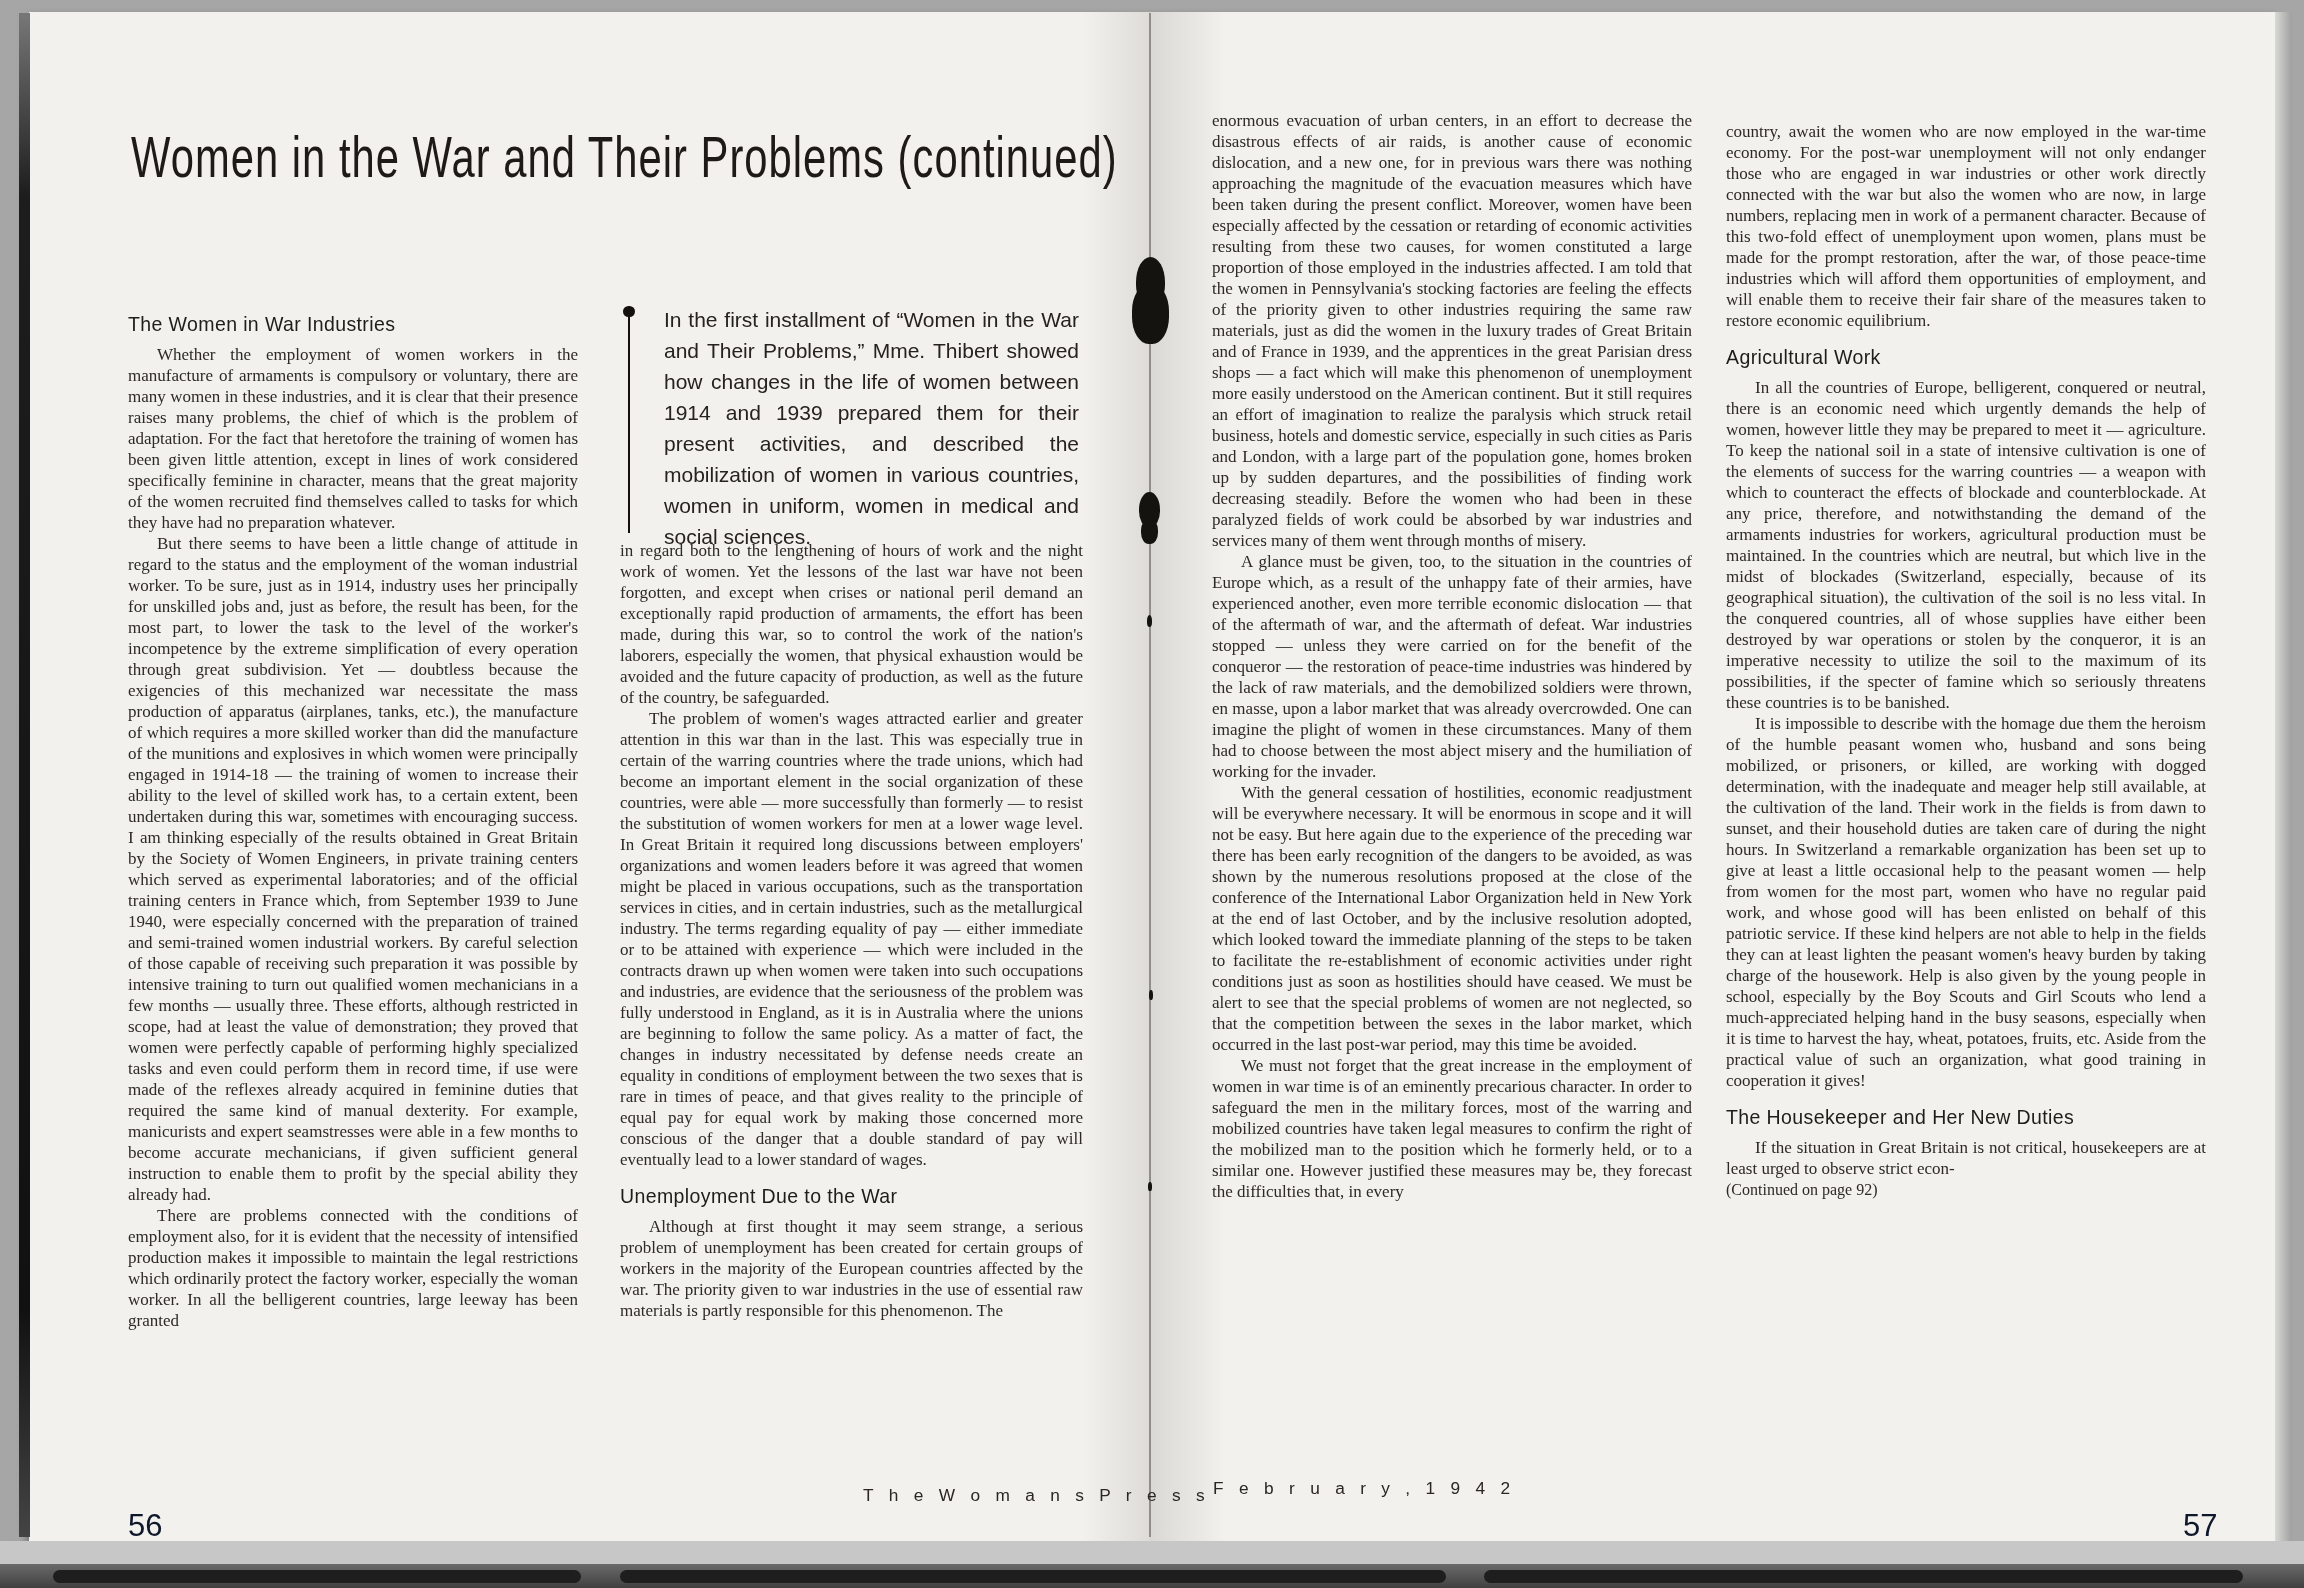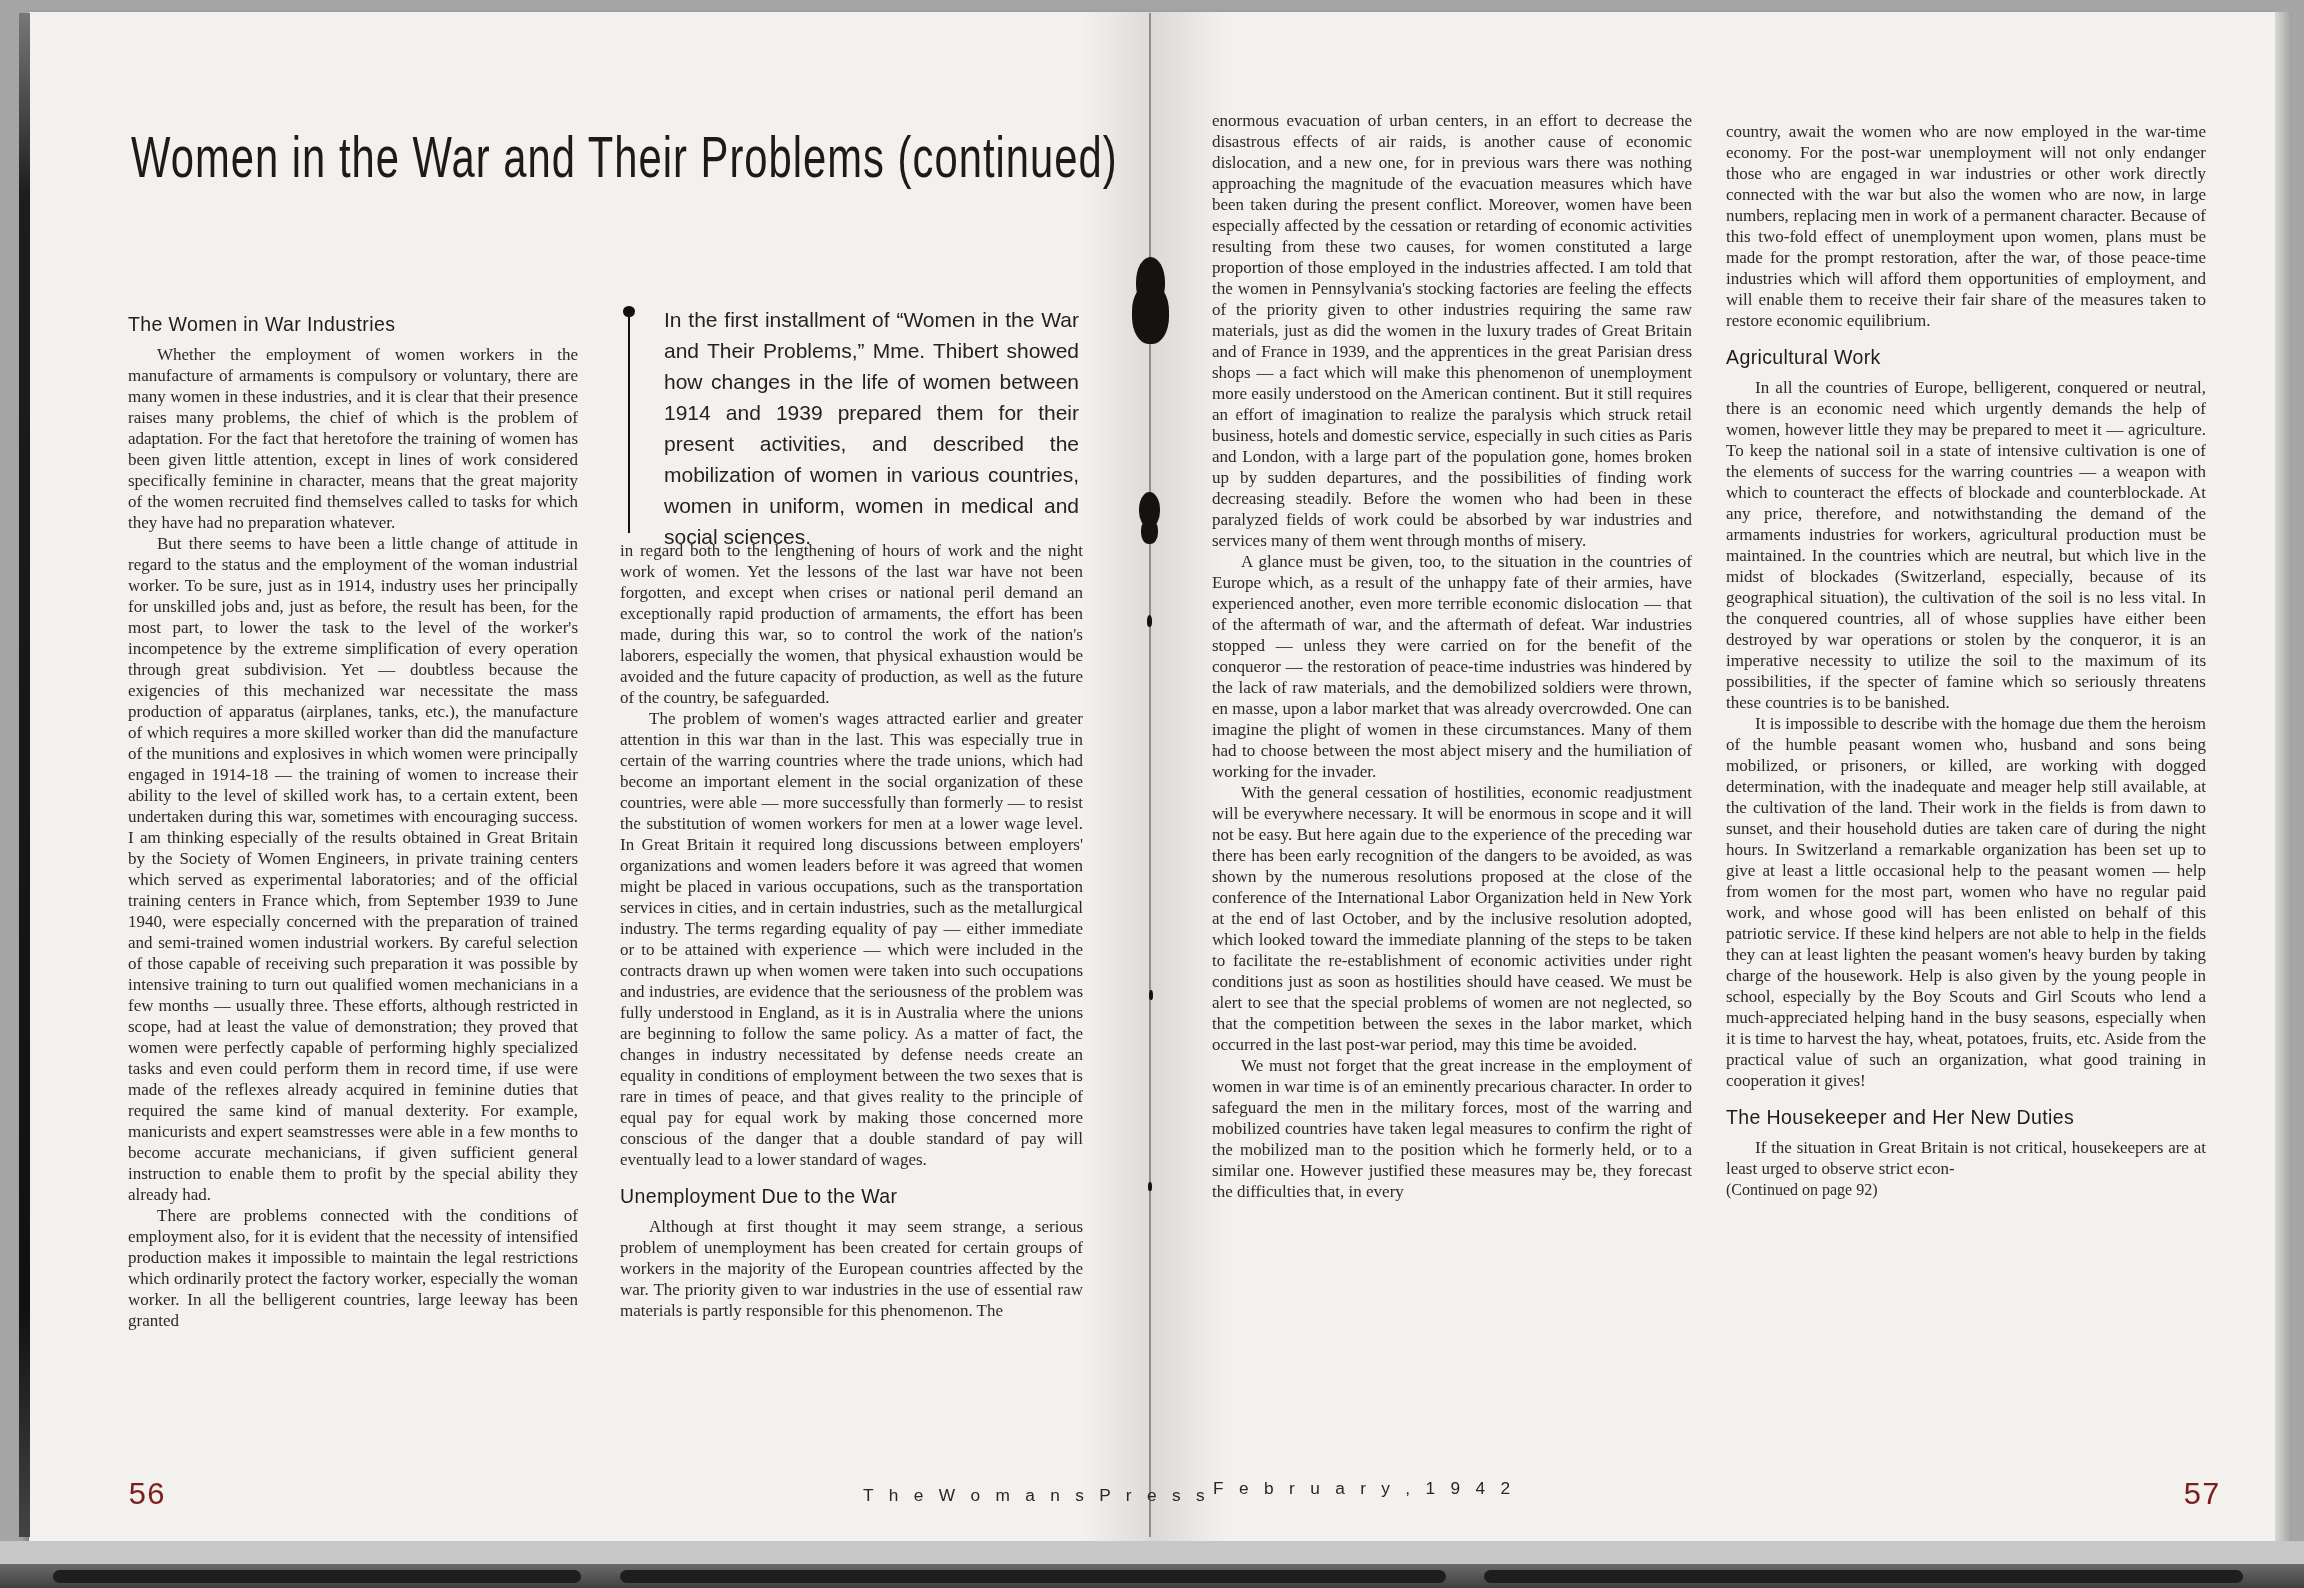--- a/index.html
+++ b/index.html
@@ -41,22 +41,22 @@
          transform:scaleX(.93);transform-origin:left;}
   .mt{margin-top:15.4px;}
   
   #intro-box{position:absolute;left:626px;top:304px;width:453px;}
   #intro-rule{position:absolute;left:1.9px;top:9.6px;width:1.9px;height:219px;background:#14110d;}
   #intro-dot{position:absolute;left:-2.9px;top:1.9px;width:11.5px;height:11.5px;border-radius:50%;background:#14110d;}
   #intro-text{margin-left:38px;font-family:"Liberation Sans",sans-serif;font-size:21px;
          line-height:31px;text-align:justify;color:#26231f;}
   .footer-brand{position:absolute;font-family:"Liberation Sans",sans-serif;font-size:17.3px;
          letter-spacing:5.3px;color:#2a2723;white-space:nowrap;}
-  .pageno{position:absolute;font-family:Liberation Mono, monospace;font-size:31px;
-         font-weight:500;color:#7f1d1d;}
+  .pageno{position:absolute;font-family:Liberation Sans, sans-serif;font-size:31px;
+         font-weight:500;color:#0f172a;margin-top:30px;}
   .continued{text-align:left;font-size:16px;margin-top:1.9px;}
   .continued-wrap{text-indent:0 !important;}
 </style>
 </head>
 <body>
 
 <div id="stage">
 
   <div id="sheet">
     <div class="gutter-shade-l"></div>

